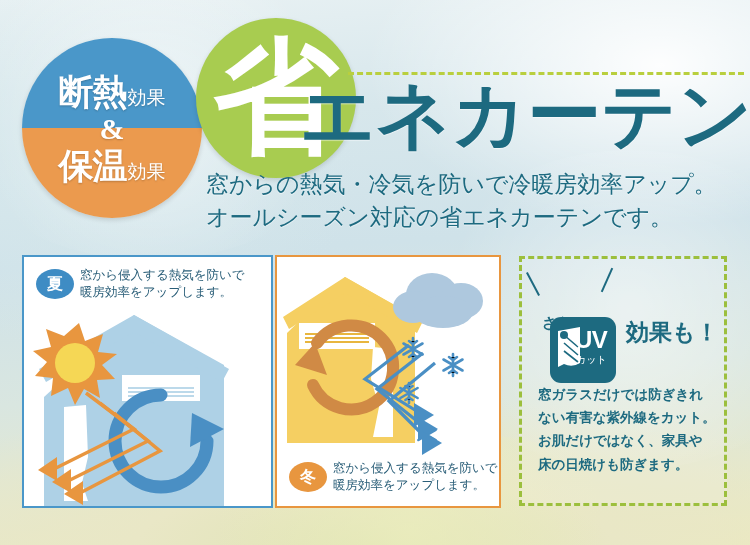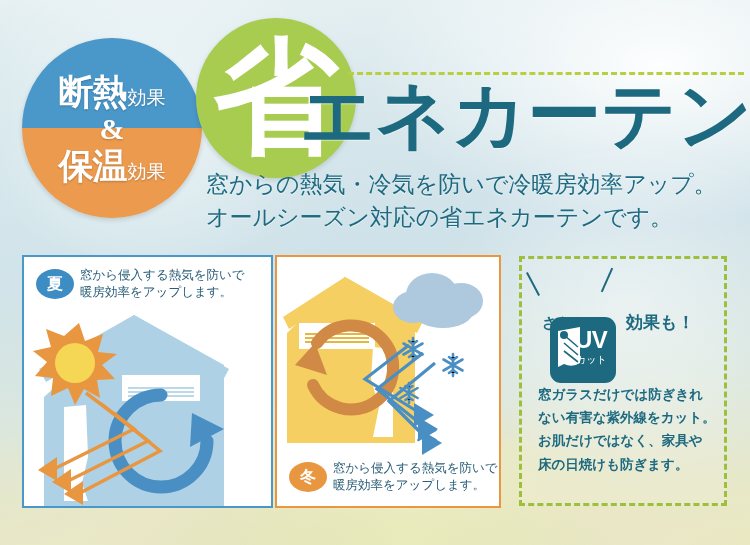--- a/index.html
+++ b/index.html
@@ -99,21 +99,21 @@
   }
   .slash{position:absolute;background:#1d6a80;width:2px;height:26px;}
   .slash-l{left:10px;top:12px;transform:rotate(-28deg);}
   .slash-r{left:84px;top:8px;transform:rotate(24deg);}
   .uvicon{
     position:absolute;left:28px;top:46px;width:66px;height:66px;border-radius:11px;background:#1d6a80;margin-top:12px;
   }
   .uvicon .uv{position:absolute;left:25px;top:11px;color:#fff;font-size:24px;font-weight:bold;line-height:1;letter-spacing:-.5px;}
   .uvicon .kt{position:absolute;left:26px;top:38px;color:#fff;font-size:10px;font-weight:normal;line-height:1;}
   .uv-effect{
-    position:absolute;left:104px;top:52px;font-size:17px;font-weight:bold;color:#1d6a80;white-space:nowrap;
+    position:absolute;left:104px;top:58px;font-size:23px;font-weight:bold;color:#1d6a80;white-space:nowrap;
   }
   .uv-body{
     position:absolute;left:16px;top:124px;width:188px;
     font-size:13.5px;color:#1d6a80;line-height:1.72;font-weight:bold;
   }
   .uv-body div{white-space:nowrap;}
 </style>
 </head>
 <body>
 

